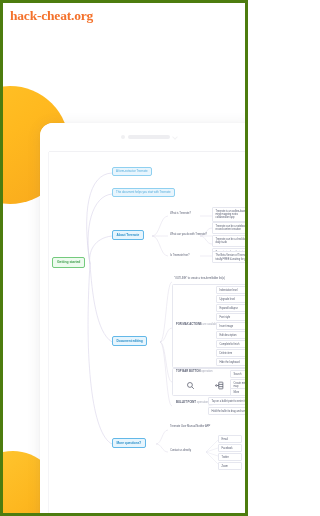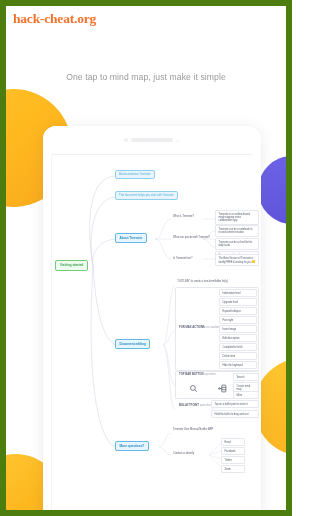--- a/index.html
+++ b/index.html
@@ -4,23 +4,23 @@
 <style>
   * { box-sizing: border-box; margin: 0; padding: 0; }
   html, body {
     width: 292px; height: 516px;
     font-family: "Liberation Sans", sans-serif;
     background: #ffffff;
     overflow: hidden;
   }
   #root {
     position: relative;
-    width: 292px; height: 516px;
-    background: #ffffff;
-    border: 6px solid #4d7c0f;
+    width: 248px; height: 516px;
+    background: #ffffff;
+    border: 3px solid #4d7c0f;
     overflow: hidden;
     padding-left: 20px;
   }
 
   
   .watermark {
     position: absolute;
     left: 7px; top: 5px;
     font-family: "Liberation Serif", serif;
     font-weight: bold;
@@ -228,21 +228,20 @@
 
 <div id="root">
 
   <div class="watermark">hack-cheat.org</div>
 
   <div class="blob blob-tl"></div>
   <div class="blob blob-bl"></div>
   <div class="blob blob-r-purple"></div>
   <div class="blob blob-r-orange"></div>
 
-  <div class="subtitle">One tap to mind map, just make it simple</div>
 
   <div class="phone">
 
     <div class="phone-header">
       <span class="hdr-dot"></span>
       <span class="hdr-bar"></span>
       <span class="hdr-chev"></span>
     </div>
     <div class="phone-divider"></div>
 

